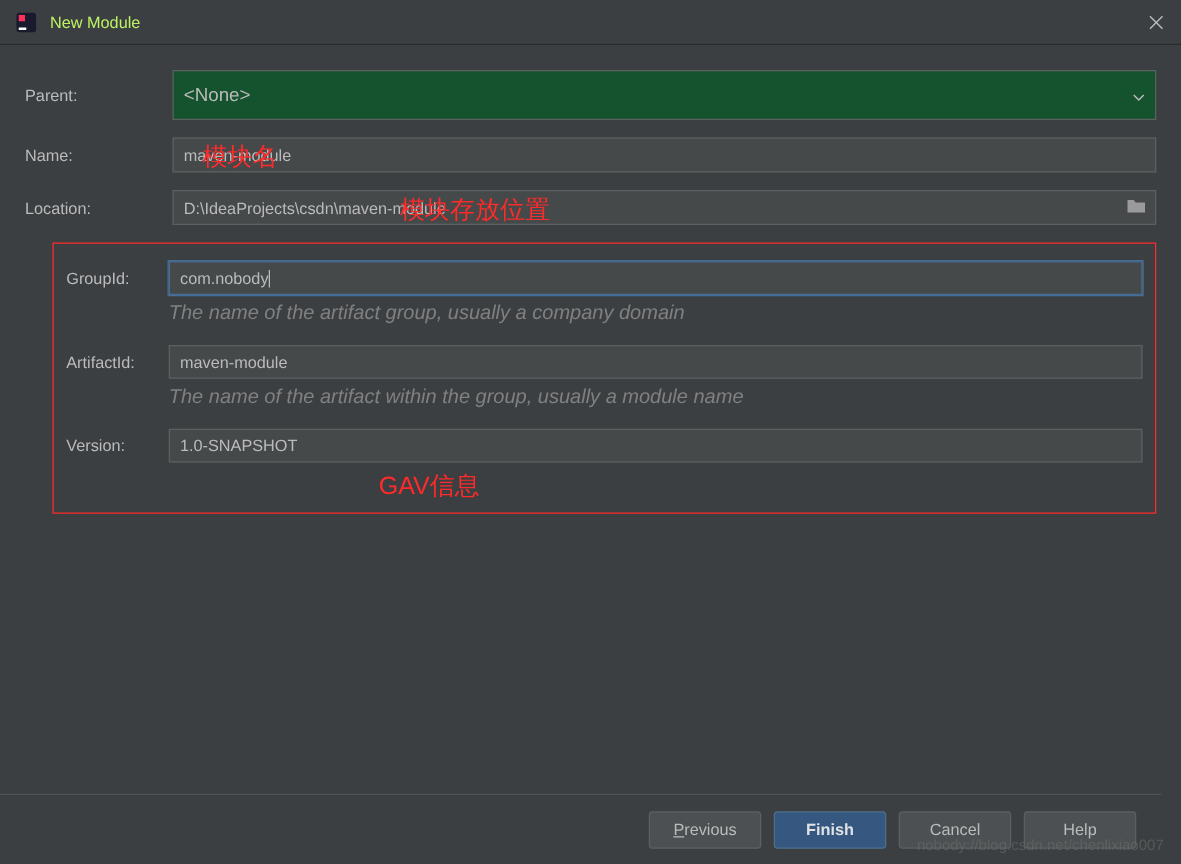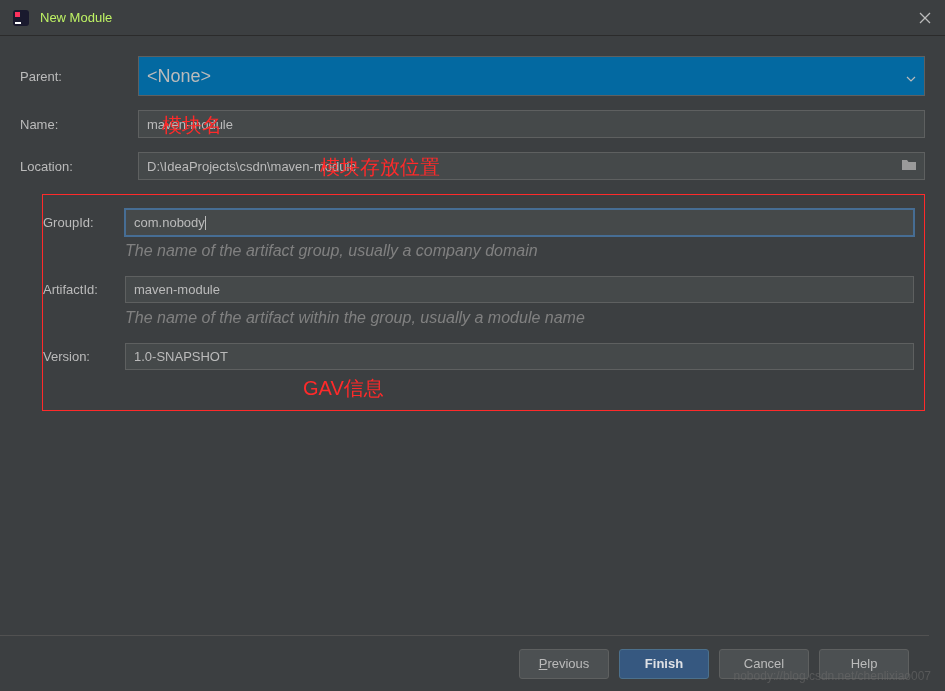--- a/index.html
+++ b/index.html
@@ -72,25 +72,25 @@
       height: 28px;
       font-family: inherit;
       outline: none;
     }
     .form-input.focused {
       border: 1px solid #466d94;
       box-shadow: 0 0 0 1px #466d94;
     }
     .dropdown {
       flex: 1;
-      background: #0369a1;
+      background: #14532d;
       border: 1px solid #5e6060;
       color: #bbbbbb;
       padding: 19px 8px;
-      font-size: 18px;
+      font-size: 15px;
       height: 28px;
       display: flex;
       align-items: center;
       justify-content: space-between;
       cursor: pointer;
     }
     .dropdown-arrow {
       color: #bbbbbb;
     }
     .location-wrap {
@@ -121,21 +121,21 @@
       font-size: 13px;
     }
     .section-line {
       flex: 1;
       height: 1px;
       background: #515151;
       margin-left: 12px;
     }
     .gav-box {
       border: 1px solid #ff2a2a;
-      padding: 14px 10px 40px 0;
+      padding: 14px 10px 40px 10px;
       margin-left: 22px;
       position: relative;
     }
     .gav-row {
       display: flex;
       align-items: flex-start;
       margin-bottom: 4px;
     }
     .gav-label {
       width: 82px;

